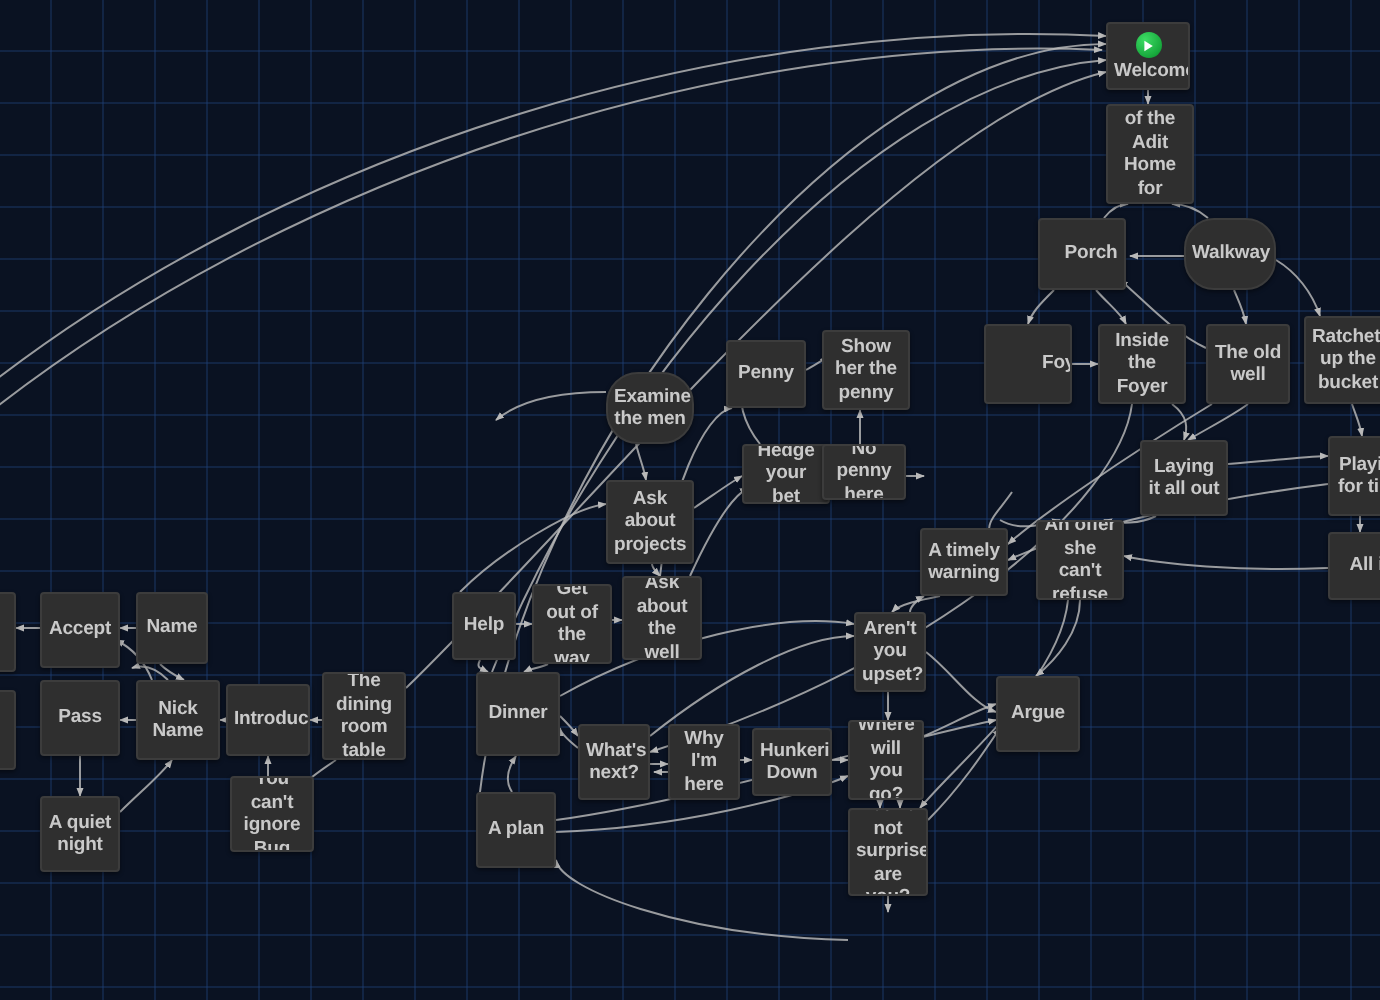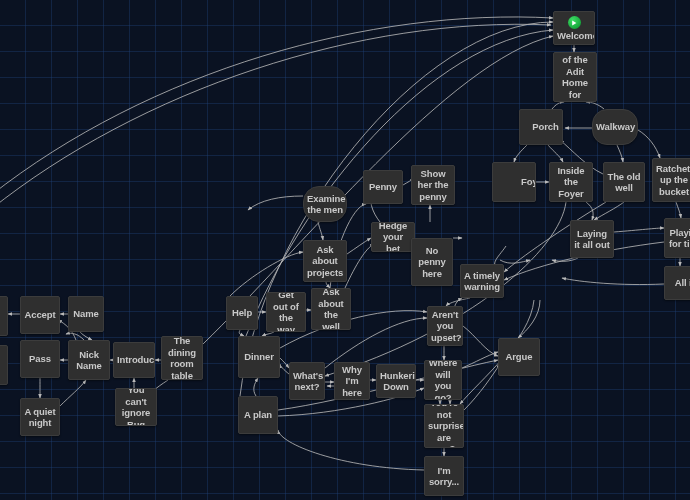--- a/index.html
+++ b/index.html
@@ -196,35 +196,38 @@
       </div>
       <div class="node" style="left: 411px; top: 165px; width: 44px; height: 40px; background: rgb(47, 47, 47); border-color: rgb(60, 60, 60); color: rgb(201, 201, 201);">
         <span class="label">Show her the penny</span>
       </div>
       <div class="node" style="left: 303px; top: 186px; width: 44px; height: 36px; background: rgb(47, 47, 47); border-color: rgb(60, 60, 60); color: rgb(201, 201, 201); border-radius: 16px;">
         <span class="label">Examine the men</span>
       </div>
       <div class="node" style="left: 371px; top: 222px; width: 44px; height: 30px; background: rgb(47, 47, 47); border-color: rgb(60, 60, 60); color: rgb(201, 201, 201);">
         <span class="label">Hedge your bet</span>
       </div>
-      <div class="node" style="left: 411px; top: 222px; width: 42px; height: 48px; background: rgb(47, 47, 47); border-color: rgb(60, 60, 60); color: rgb(201, 201, 201); margin-top: 16px;">
+      <div class="node" style="left: 411px; top: 222px; width: 42px; height: 28px; background: rgb(47, 47, 47); border-color: rgb(60, 60, 60); color: rgb(201, 201, 201);">
         <span class="label">No penny here</span>
       </div>
       <div class="node" style="left: 570px; top: 220px; width: 44px; height: 38px; background: rgb(47, 47, 47); border-color: rgb(60, 60, 60); color: rgb(201, 201, 201);">
         <span class="label">Laying it all out</span>
       </div>
       <div class="node" style="left: 664px; top: 218px; width: 44px; height: 40px; background: rgb(47, 47, 47); border-color: rgb(60, 60, 60); color: rgb(201, 201, 201);">
         <span class="label">Playing for time</span>
       </div>
       <div class="node" style="left: 303px; top: 240px; width: 44px; height: 42px; background: rgb(47, 47, 47); border-color: rgb(60, 60, 60); color: rgb(201, 201, 201);">
         <span class="label">Ask about projects</span>
       </div>
       <div class="node" style="left: 460px; top: 264px; width: 44px; height: 34px; background: rgb(47, 47, 47); border-color: rgb(60, 60, 60); color: rgb(201, 201, 201);">
         <span class="label">A timely warning</span>
       </div>
+      <div class="node" style="left: 518px; top: 260px; width: 44px; height: 40px; background: rgb(47, 47, 47); border-color: rgb(60, 60, 60); color: rgb(201, 201, 201);">
+        <span class="label">An offer she can't refuse</span>
+      </div>
       <div class="node" style="left: 664px; top: 266px; width: 44px; height: 34px; background: rgb(47, 47, 47); border-color: rgb(60, 60, 60); color: rgb(201, 201, 201);">
         <span class="label">All in</span>
       </div>
       <div class="node" style="left: 226px; top: 296px; width: 32px; height: 34px; background: rgb(47, 47, 47); border-color: rgb(60, 60, 60); color: rgb(201, 201, 201);">
         <span class="label">Help</span>
       </div>
       <div class="node" style="left: 266px; top: 292px; width: 40px; height: 40px; background: rgb(47, 47, 47); border-color: rgb(60, 60, 60); color: rgb(201, 201, 201);">
         <span class="label">Get out of the way</span>
       </div>
       <div class="node" style="left: 311px; top: 288px; width: 40px; height: 42px; background: rgb(47, 47, 47); border-color: rgb(60, 60, 60); color: rgb(201, 201, 201);">
@@ -280,18 +283,15 @@
       </div>
       <div class="node" style="left: 115px; top: 388px; width: 42px; height: 38px; background: rgb(47, 47, 47); border-color: rgb(60, 60, 60); color: rgb(201, 201, 201);">
         <span class="label">You can't ignore Bug</span>
       </div>
       <div class="node" style="left: 238px; top: 396px; width: 40px; height: 38px; background: rgb(47, 47, 47); border-color: rgb(60, 60, 60); color: rgb(201, 201, 201);">
         <span class="label">A plan</span>
       </div>
       <div class="node" style="left: 424px; top: 404px; width: 40px; height: 44px; background: rgb(47, 47, 47); border-color: rgb(60, 60, 60); color: rgb(201, 201, 201);">
         <span class="label">You're not surprised, are you?</span>
       </div>
-      <div class="node" style="left: 424px; top: 456px; width: 40px; height: 40px; background: rgb(47, 47, 47); border-color: rgb(60, 60, 60); color: rgb(201, 201, 201);">
-        <span class="label">I'm sorry...</span>
-      </div>
     </div>
 
 </div>
 
 </body></html>

